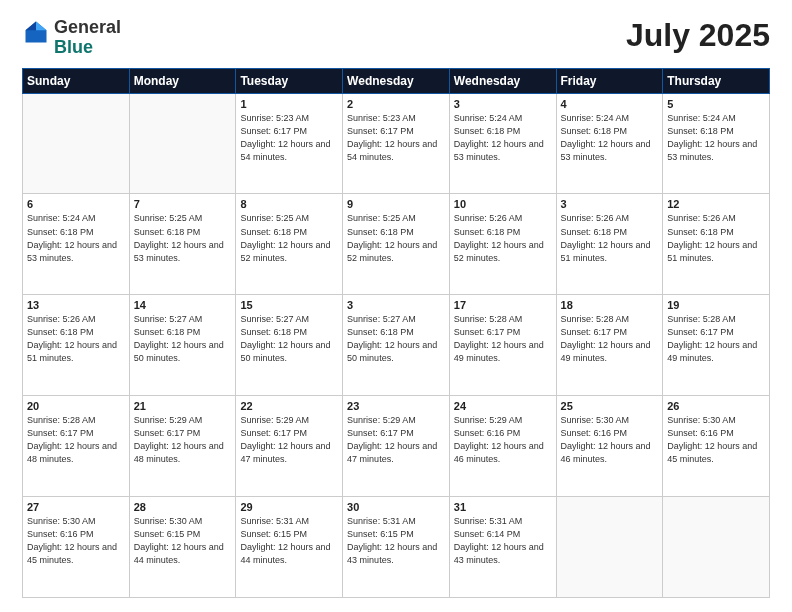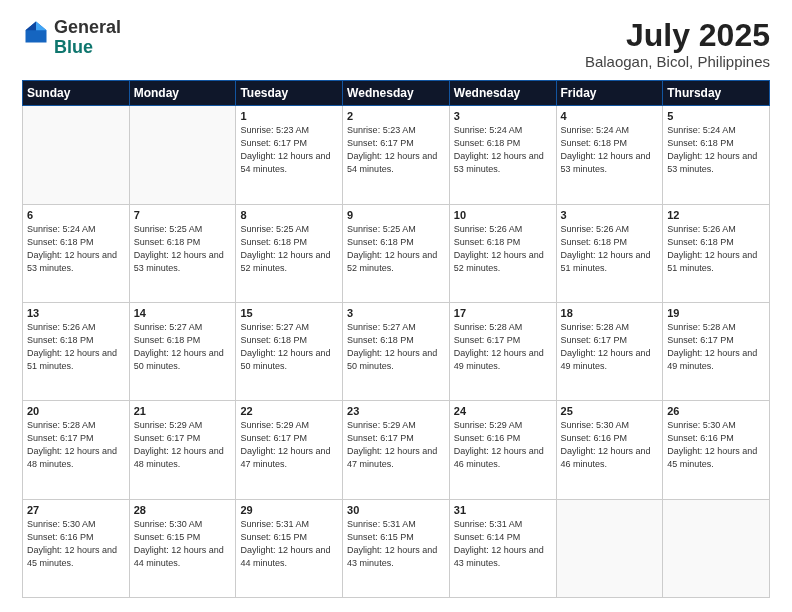--- a/index.html
+++ b/index.html
@@ -104,21 +104,20 @@
         <polygon points="16,4 28,14 16,14" fill="#42a5f5"></polygon>
         <polygon points="4,14 16,4 16,14" fill="#0d47a1"></polygon>
       </svg>
       <div class="logo-text">
         <span class="logo-general">General</span><br>
         <span class="logo-blue">Blue</span>
       </div>
     </div>
     <div class="title-block">
       <div class="month-title">July 2025</div>
-      <div class="location-title">Balaogan, Bicol, Philippines</div>
     </div>
   </div>
 
   <table class="calendar">
     <thead>
       <tr>
       <th>Sunday</th>
           <th>Monday</th>
           <th>Tuesday</th>
           <th>Wednesday</th>

